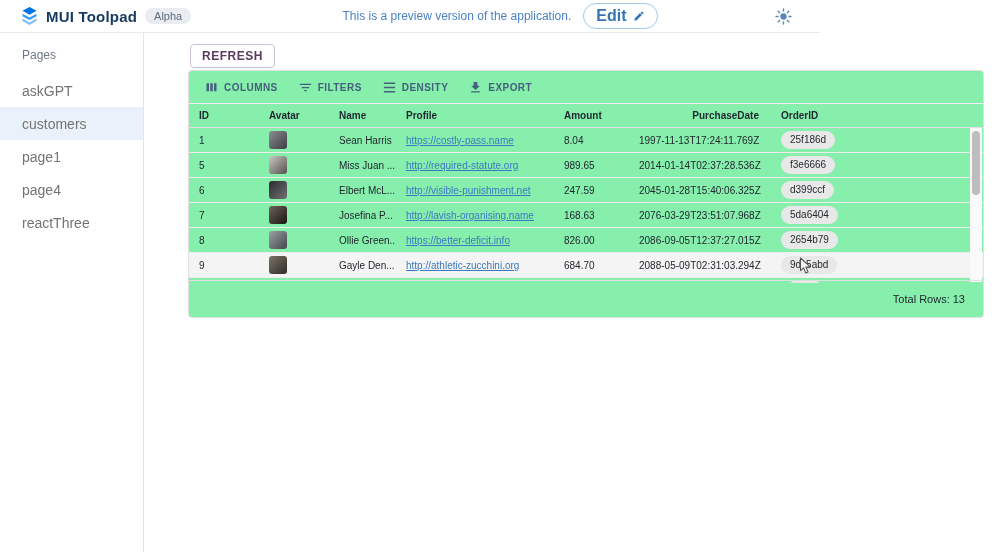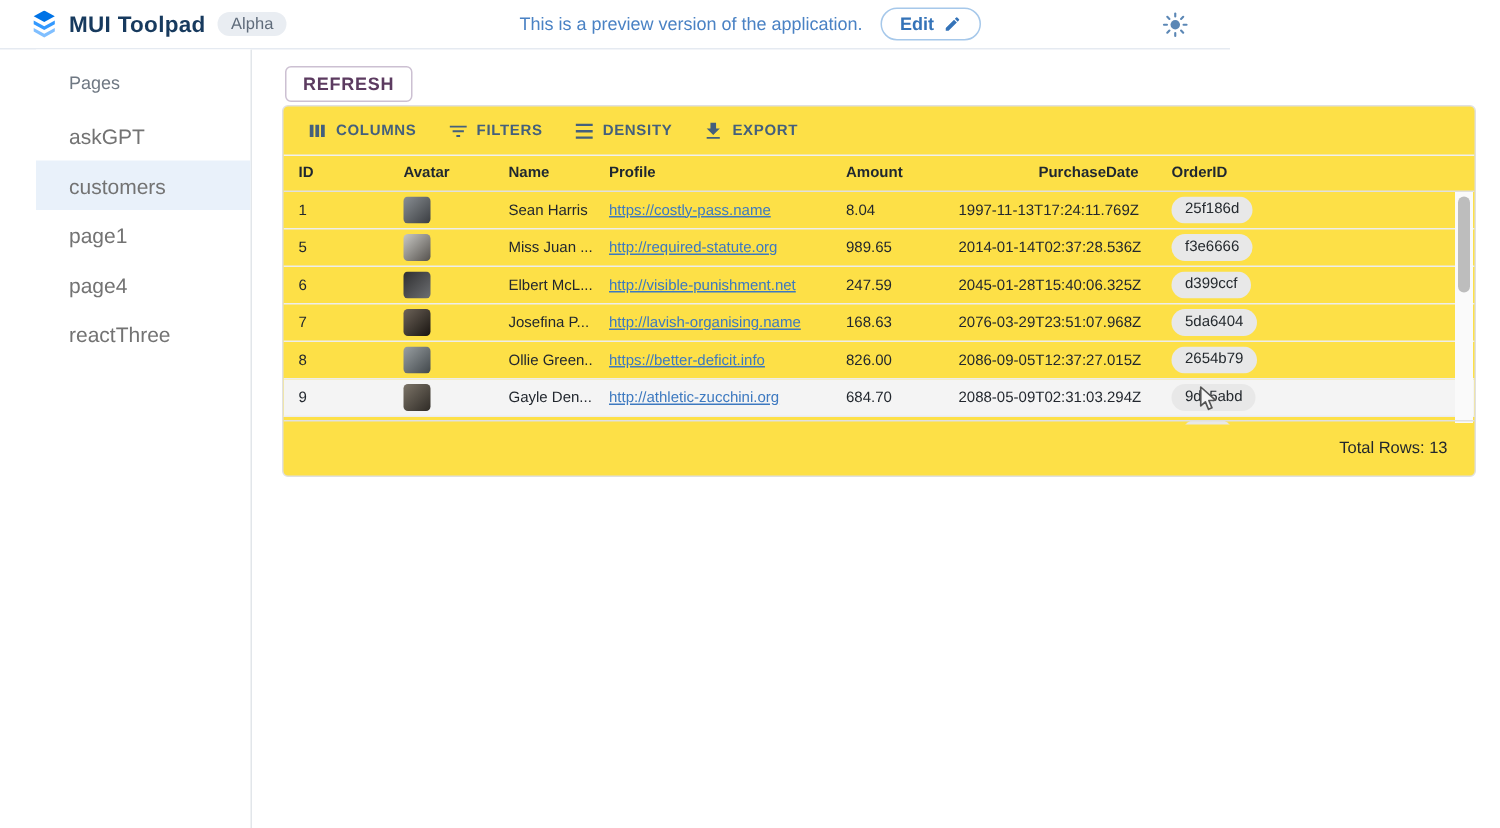--- a/index.html
+++ b/index.html
@@ -28,50 +28,50 @@
   }
   .preview-wrap {
     position:absolute; left:0; top:0; width:1000px; height:32px;
     display:flex; align-items:center; justify-content:center; gap:12px;
   }
   .preview-text { color:#4a82c4; font-size:12px; }
   .edit-btn {
     display:flex; align-items:center; gap:6px;
     border:1px solid #a6c8ea; border-radius:13px;
     padding:3px 12px; background:#fff;
-    color:#3473b8; font-weight:bold; font-size:12px; cursor:pointer;
+    color:#3473b8; font-weight:bold; font-size:16px; cursor:pointer;
   }
   .theme-btn {
     position:absolute; right:26px; top:6px; width:20px; height:20px;
     background:none; border:none; cursor:pointer; padding:0;
   }
 
   
   .sidebar {
     position:absolute; top:33px; left:0; width:144px; height:519px;
-    background:#fff; border-right:1px solid #e2e6ea; padding-top:7px;margin-left:24px;
+    background:#fff; border-right:1px solid #e2e6ea; padding-top:7px;
   }
   .sidebar-header { padding:8px 0 12px 22px; font-size:12px; color:#6f7883; }
   .nav-item {
     height:33px; display:flex; align-items:center; padding-left:22px;
     font-size:14px; color:#737373; cursor:pointer;
   }
   .nav-item.selected { background:#e9f1fa; }
 
   
   .refresh-btn {
     position:absolute; left:190px; top:44px; height:24px;
     padding:0 11px; background:#fff;
     border:1px solid #ccc0d2; border-radius:4px;
     color:#5c3b60; font-size:12px; font-weight:bold; letter-spacing:.5px;
     font-family:"Liberation Sans", sans-serif; cursor:pointer;
   }
   .card {
     position:absolute; left:188px; top:70px; width:796px; height:248px;
-    background:#fde047; border:1px solid #e0e0e0; border-radius:4px;
+    background:#86efac; border:1px solid #e0e0e0; border-radius:4px;
     overflow:hidden;
   }
   .grid-toolbar {
     height:32px; display:flex; align-items:center; padding-left:8px; gap:6px;
   }
   .tb-btn {
     display:flex; align-items:center; gap:5px;
     background:none; border:none; border-radius:4px;
     color:#44607c; font-size:10px; font-weight:bold; letter-spacing:.45px;
     padding:4px 7px; cursor:pointer; font-family:"Liberation Sans", sans-serif;

